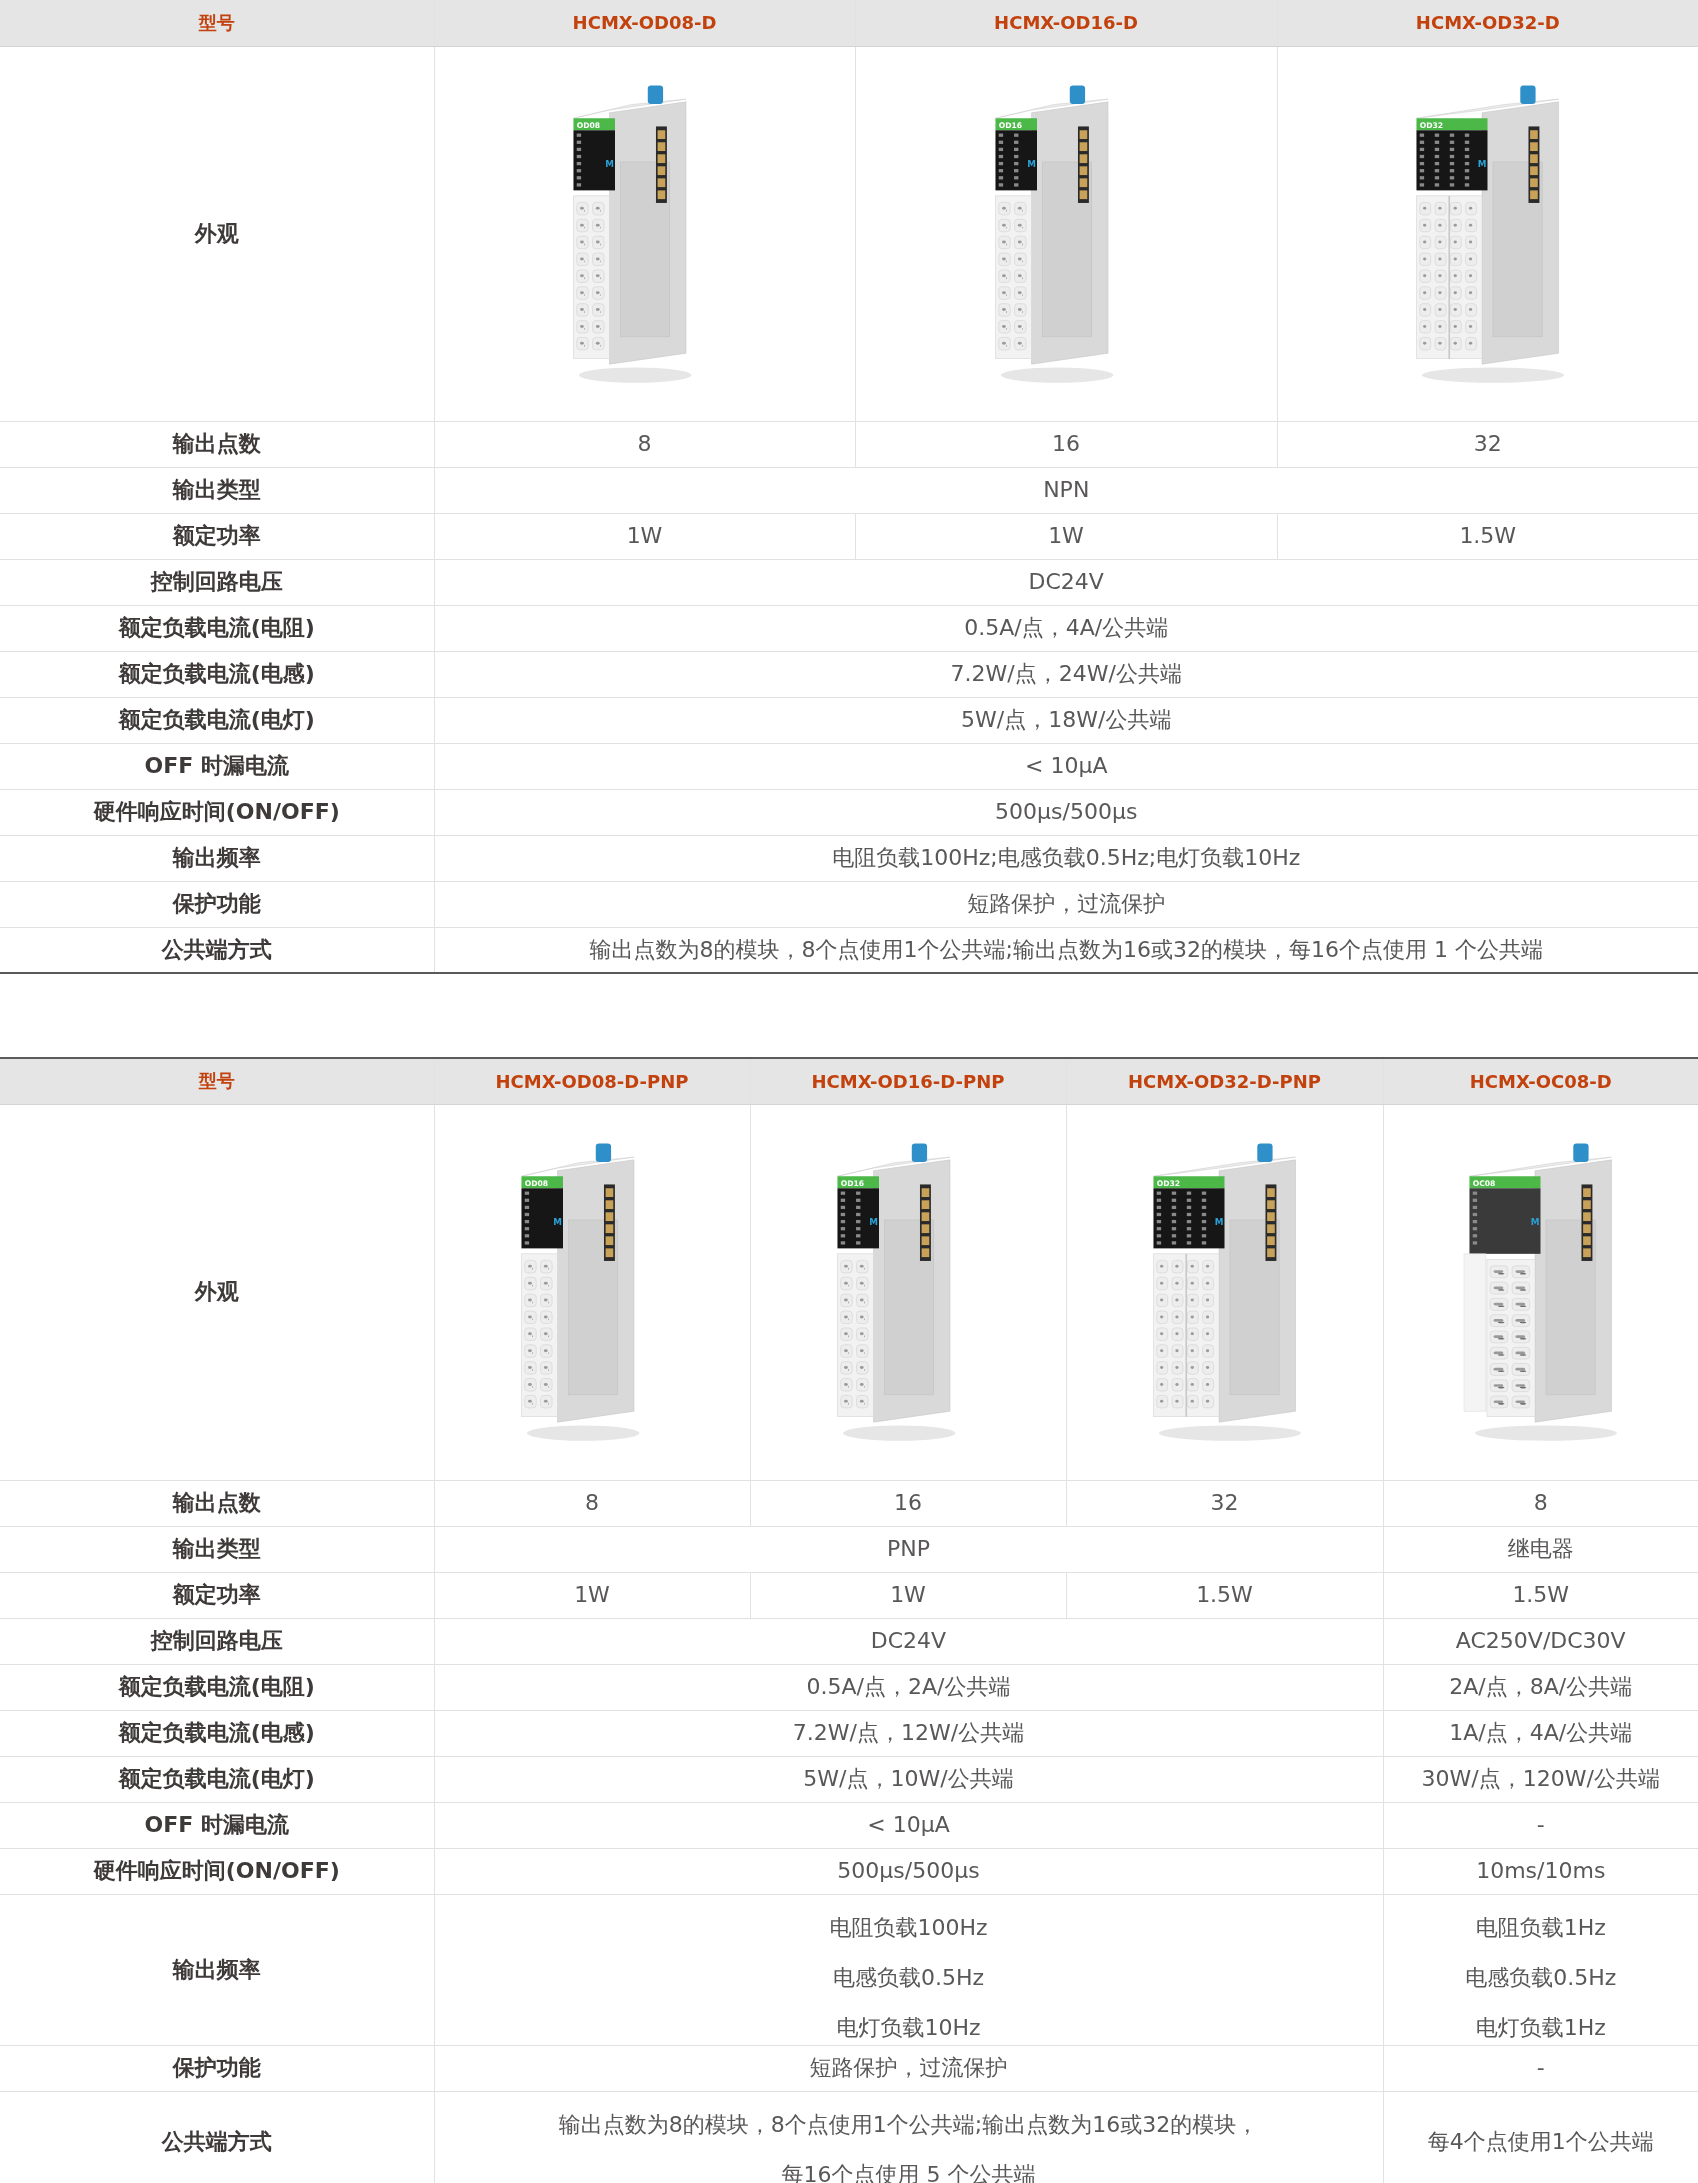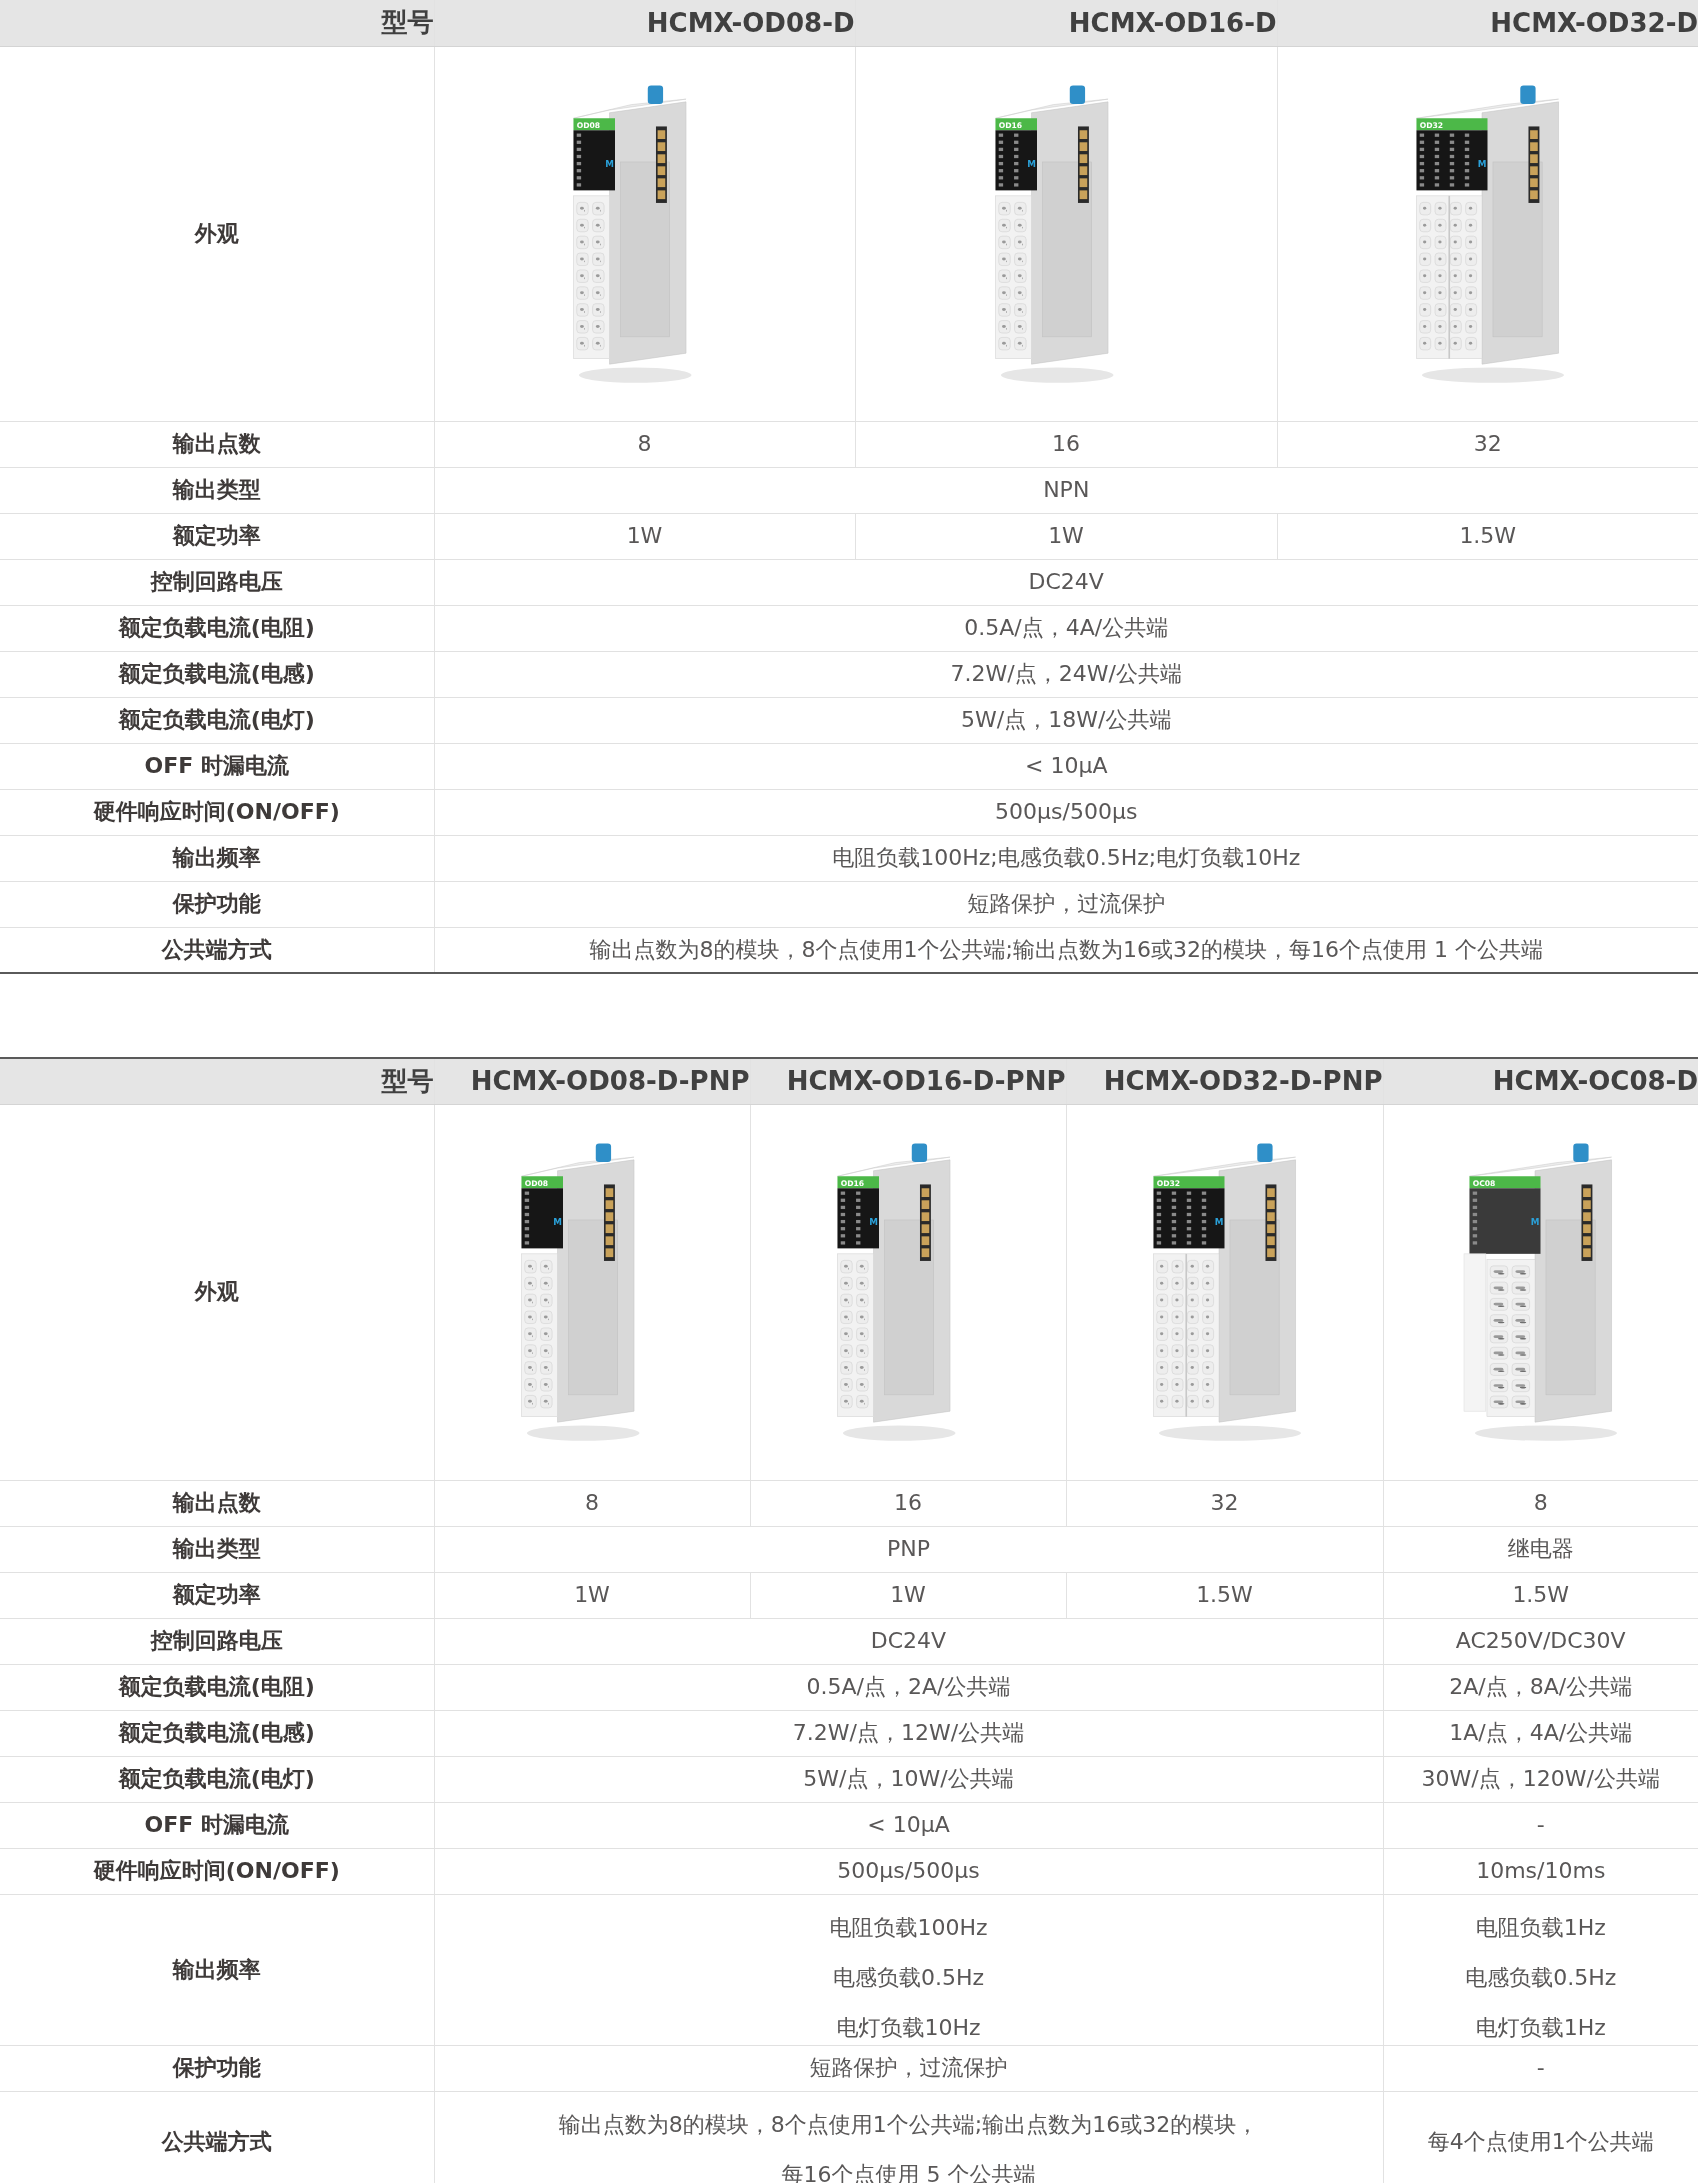--- a/index.html
+++ b/index.html
@@ -4,21 +4,21 @@
 <style>
   html, body { margin:0; padding:0; background:#ffffff; }
   body { width:1698px; height:2183px; position:relative; overflow:hidden;
          font-family:"DejaVu Sans","Liberation Sans",sans-serif; }
   table.spec { position:absolute; left:0; width:1698px; border-collapse:collapse; table-layout:fixed; }
   table.spec td, table.spec th {
     border-left:1.1px solid #e2e2e2; border-bottom:1.6px solid #e1e1e1;
     text-align:center; vertical-align:middle; padding:0; overflow:hidden;
   }
   table.spec tr > *:first-child { border-left:none; }
-  table.spec th { background:#e5e5e5; color:#404040; font-weight:bold; font-size:26px; border-bottom:1.6px solid #d4d4d4;text-align:right; }
+  table.spec th { background:#e5e5e5; color:#c2410c; font-weight:bold; font-size:18px; border-bottom:1.6px solid #d4d4d4; }
   table.spec td.label { color:#3e3a39; font-weight:bold; font-size:22px; }
   table.spec td.val { color:#595757; font-weight:normal; font-size:22px; line-height:34px; }
   .t1 { top:0; border-bottom:2.2px solid #5a5a5a; }
   .t2 { top:1057px; border-top:2.2px solid #5a5a5a; border-bottom:2.2px solid #5a5a5a; }
   .t1 tr.last > *, .t2 tr.last > * { border-bottom:2.2px solid #5a5a5a; }
   .module { display:block; margin:0 auto; }
   .ml { display:block;margin-top:16px; }
 </style>
 </head>
 <body>

